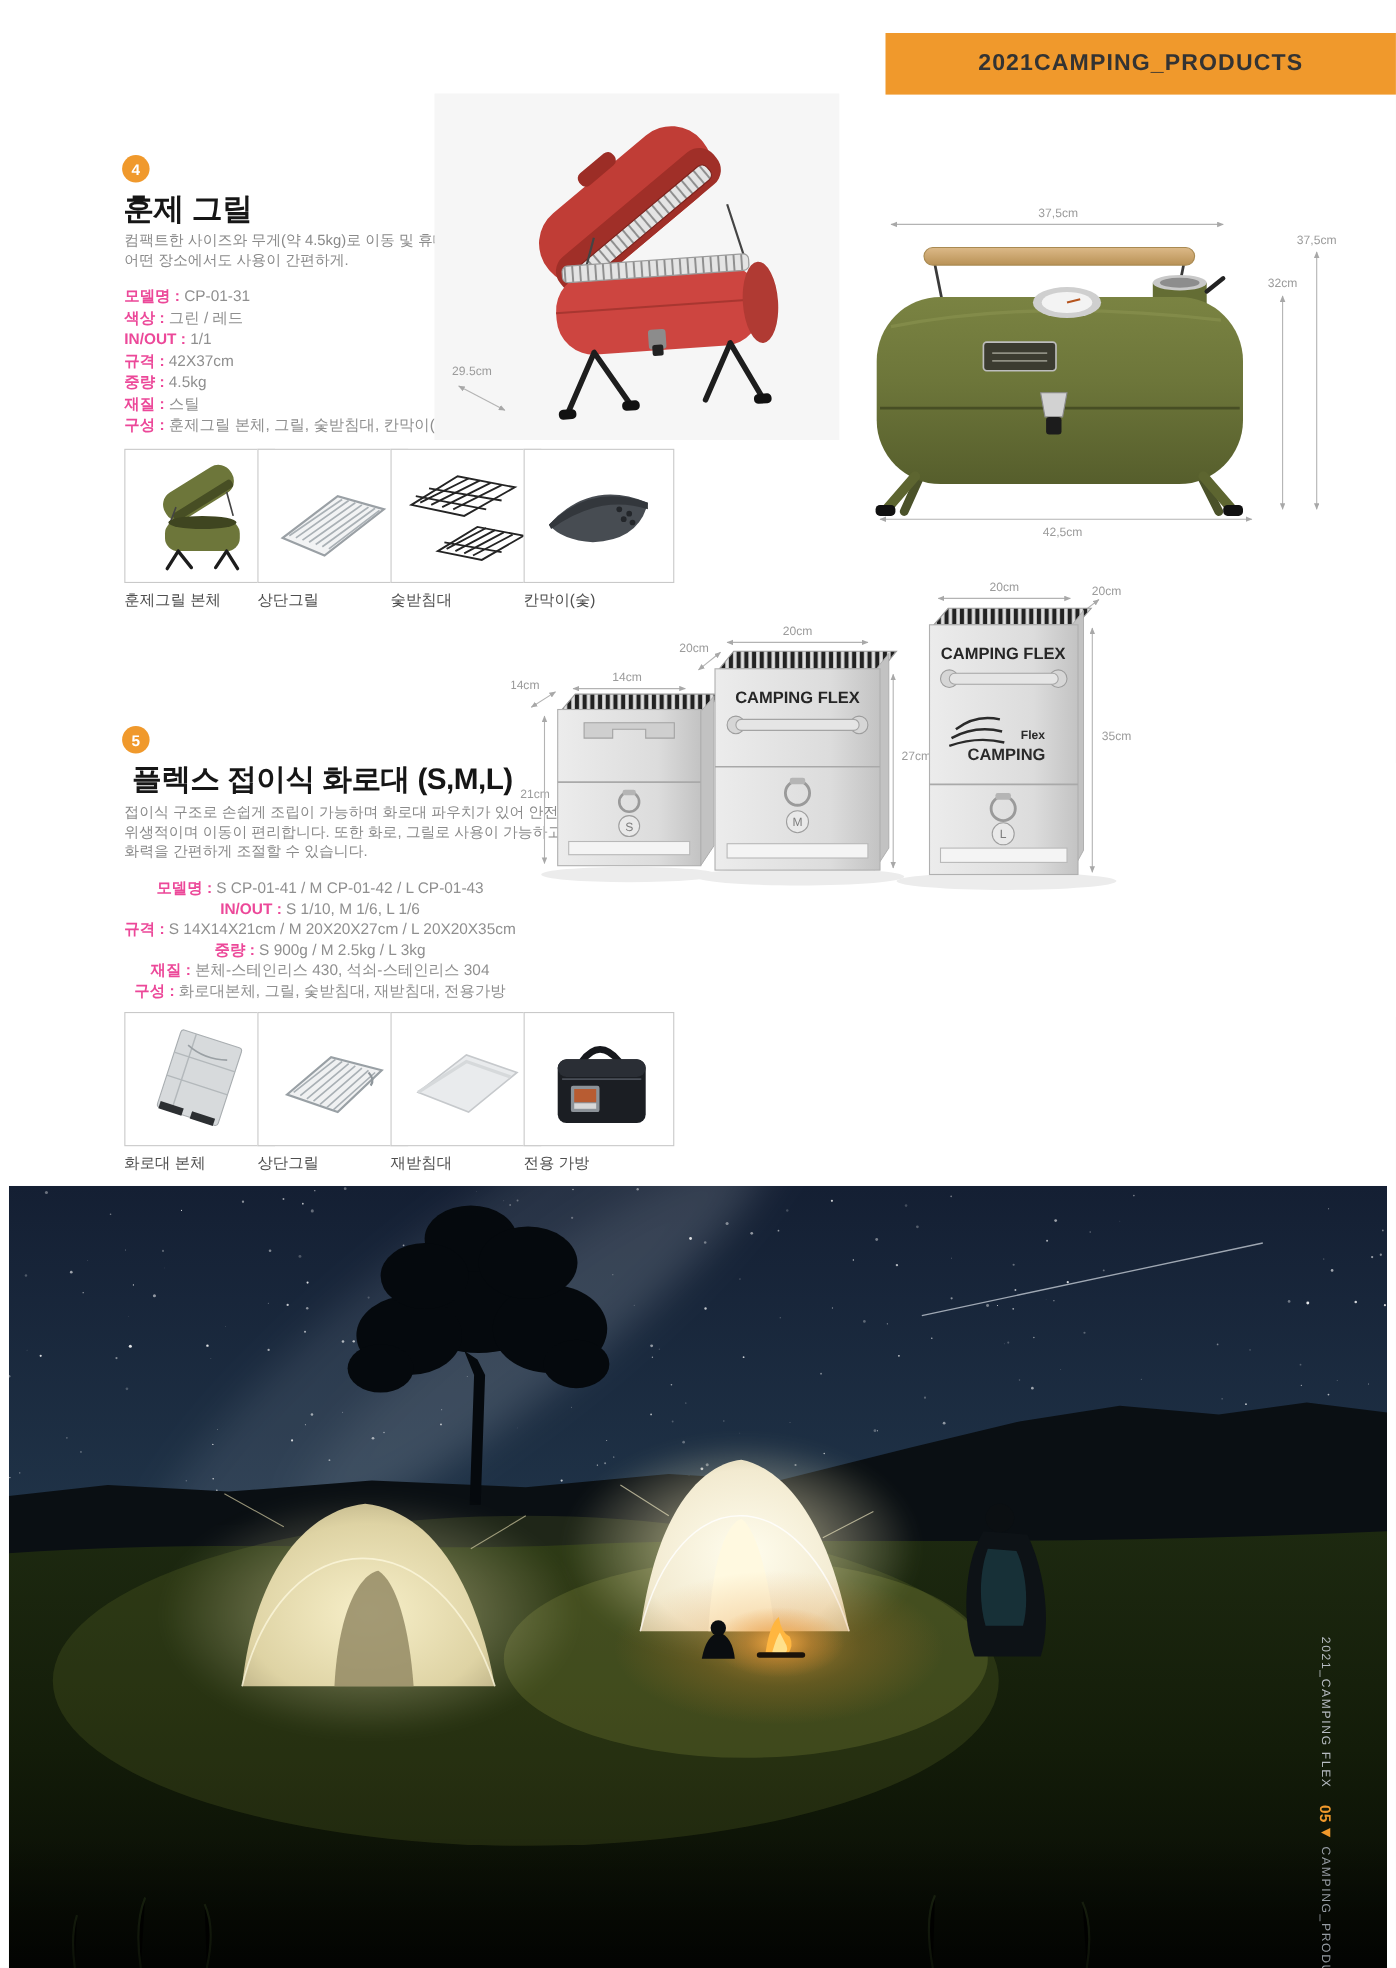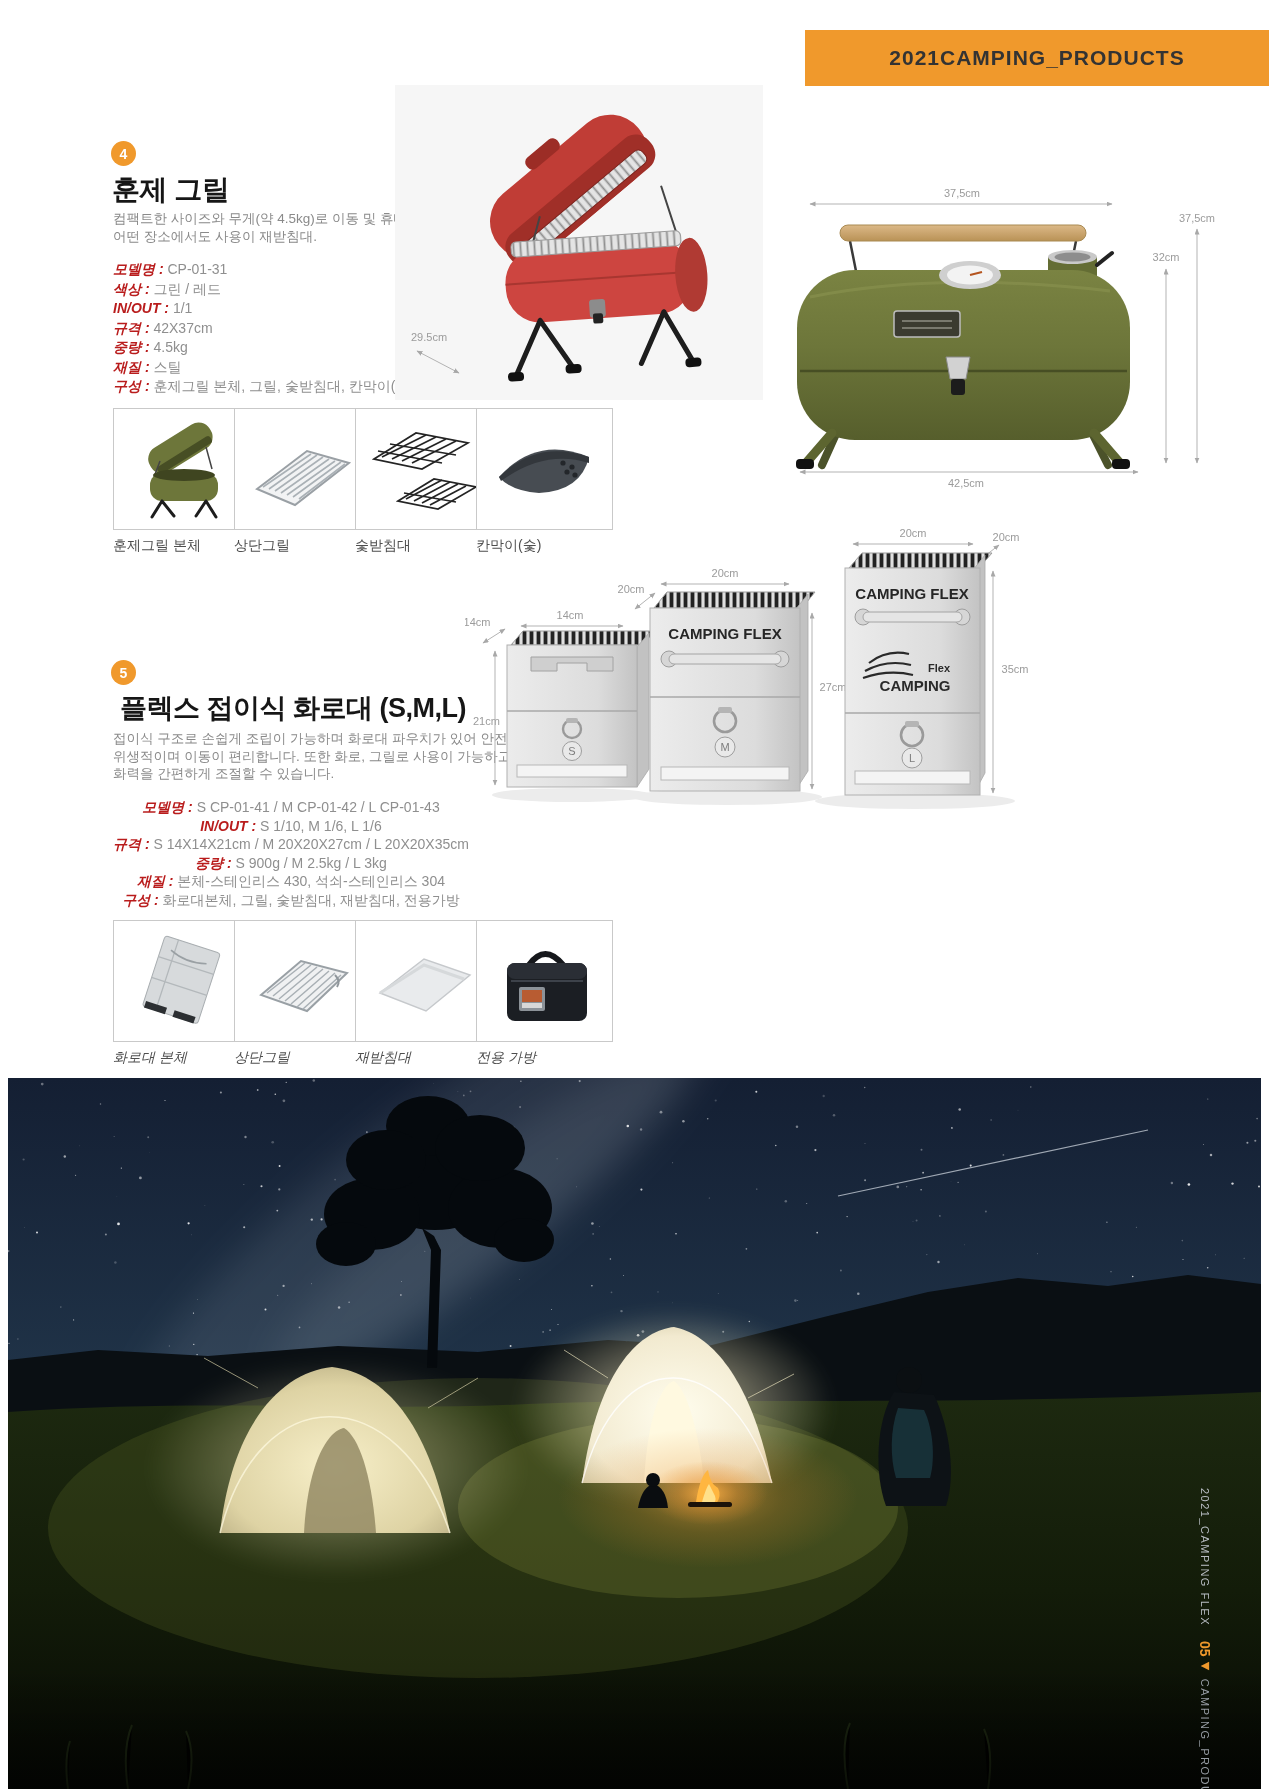--- a/index.html
+++ b/index.html
@@ -10,21 +10,21 @@
   .band{left:805px;top:30px;width:464px;height:56px;background:var(--accent,#F0992C);
         display:flex;align-items:center;justify-content:center;}
   .band span{font-size:21px;font-weight:bold;color:#333;letter-spacing:1px;}
   
   .badge{width:25px;height:25px;border-radius:50%;background:var(--accent,#F0992C);
          color:#fff;font-weight:bold;font-size:14px;display:flex;align-items:center;justify-content:center;}
   .sec-title{font-size:28px;font-weight:bold;color:#161616;letter-spacing:-0.5px;white-space:nowrap;}
   .desc{font-size:13.5px;color:#8a8a8a;line-height:17.5px;white-space:nowrap;}
   .specs{font-size:14px;line-height:19.5px;white-space:nowrap;}
   .specs.tight{line-height:18.6px;}
-  .spec b{color:#b91c1c;font-style:italic;}
+  .spec b{color:#ec4899;}
   .spec span{color:#8f8f8f;}
   
   .thumb-row{display:flex;gap:8px;}
   .thumb{width:113px;}
   .thumb .box{box-sizing:border-box;width:137px;height:122px;border:1px solid #c9c9c9;background:#fff;
               display:flex;align-items:center;justify-content:center;}
   .thumb .cap{margin-top:7px;font-size:14px;color:#4e4e4e;white-space:nowrap;}
   
   .red-panel{left:395px;top:85px;width:368px;height:315px;background:#f6f6f6;text-align:center;}
   
@@ -45,21 +45,21 @@
   <div class="abs band">
     <span>2021CAMPING_PRODUCTS</span>
   </div>
 
   <div class="abs badge" style="left:111px;top:141px;">
     <span>4</span>
   </div>
   <div class="abs sec-title" style="left:112px;top:171px;">훈제 그릴</div>
   <div class="abs desc" style="left:113px;top:210px;">
     <div>컴팩트한 사이즈와 무게(약 4.5kg)로 이동 및 휴대가 편리해서</div>
-    <div>어떤 장소에서도 사용이 재받침대.</div>
+    <div>어떤 장소에서도 사용이 간편하게.</div>
   </div>
   <div class="abs specs" style="left:113px;top:260px;">
     <div class="spec"><b>모델명 :</b> <span>CP-01-31</span></div>
     <div class="spec"><b>색상 :</b> <span>그린 / 레드</span></div>
     <div class="spec"><b>IN/OUT :</b> <span>1/1</span></div>
     <div class="spec"><b>규격 :</b> <span>42X37cm</span></div>
     <div class="spec"><b>중량 :</b> <span>4.5kg</span></div>
     <div class="spec"><b>재질 :</b> <span>스틸</span></div>
     <div class="spec"><b>구성 :</b> <span>훈제그릴 본체, 그릴, 숯받침대, 칸막이(숯)</span></div>
   </div>
@@ -322,21 +322,21 @@
         <text x="450" y="166" text-anchor="middle" font-size="15" font-weight="bold" fill="#2a2a2a">CAMPING</text>
         <circle cx="447" cy="210" r="11" fill="none" stroke="#9a9a9a" stroke-width="2.6"></circle>
         <rect x="440" y="196" width="14" height="6" rx="2" fill="#b5b5b5"></rect>
         <rect x="390" y="246" width="115" height="13" fill="#f4f4f4" stroke="#b8b8b8"></rect>
         <circle cx="447" cy="233" r="10" fill="#e9e9e9" stroke="#9e9e9e"></circle>
         <text x="447" y="237" text-anchor="middle" font-size="11" fill="#7d7d7d">L</text>
       </g>
     </svg>
   </div>
 
-  <div class="abs thumb-row" style="left:113px;top:920px;font-style:italic;">
+  <div class="abs thumb-row" style="left:113px;top:920px;">
     <div class="thumb">
       <div class="box">
         <svg width="120" height="105" viewBox="0 0 120 105">
           <g transform="rotate(18 60 52)">
             <rect x="30" y="14" width="58" height="74" rx="3" fill="#d7dadc" stroke="#a8adb0"></rect>
             <path d="M30,36 h58 M30,58 h58 M44,14 v74" stroke="#b3b8bb" stroke-width="1.3"></path>
             <path d="M40,26 q18,8 38,2" stroke="#9aa0a4" stroke-width="1.5" fill="none"></path>
             <rect x="32" y="82" width="22" height="7" fill="#2c2f32"></rect>
             <rect x="62" y="82" width="22" height="7" fill="#2c2f32"></rect>
           </g>

